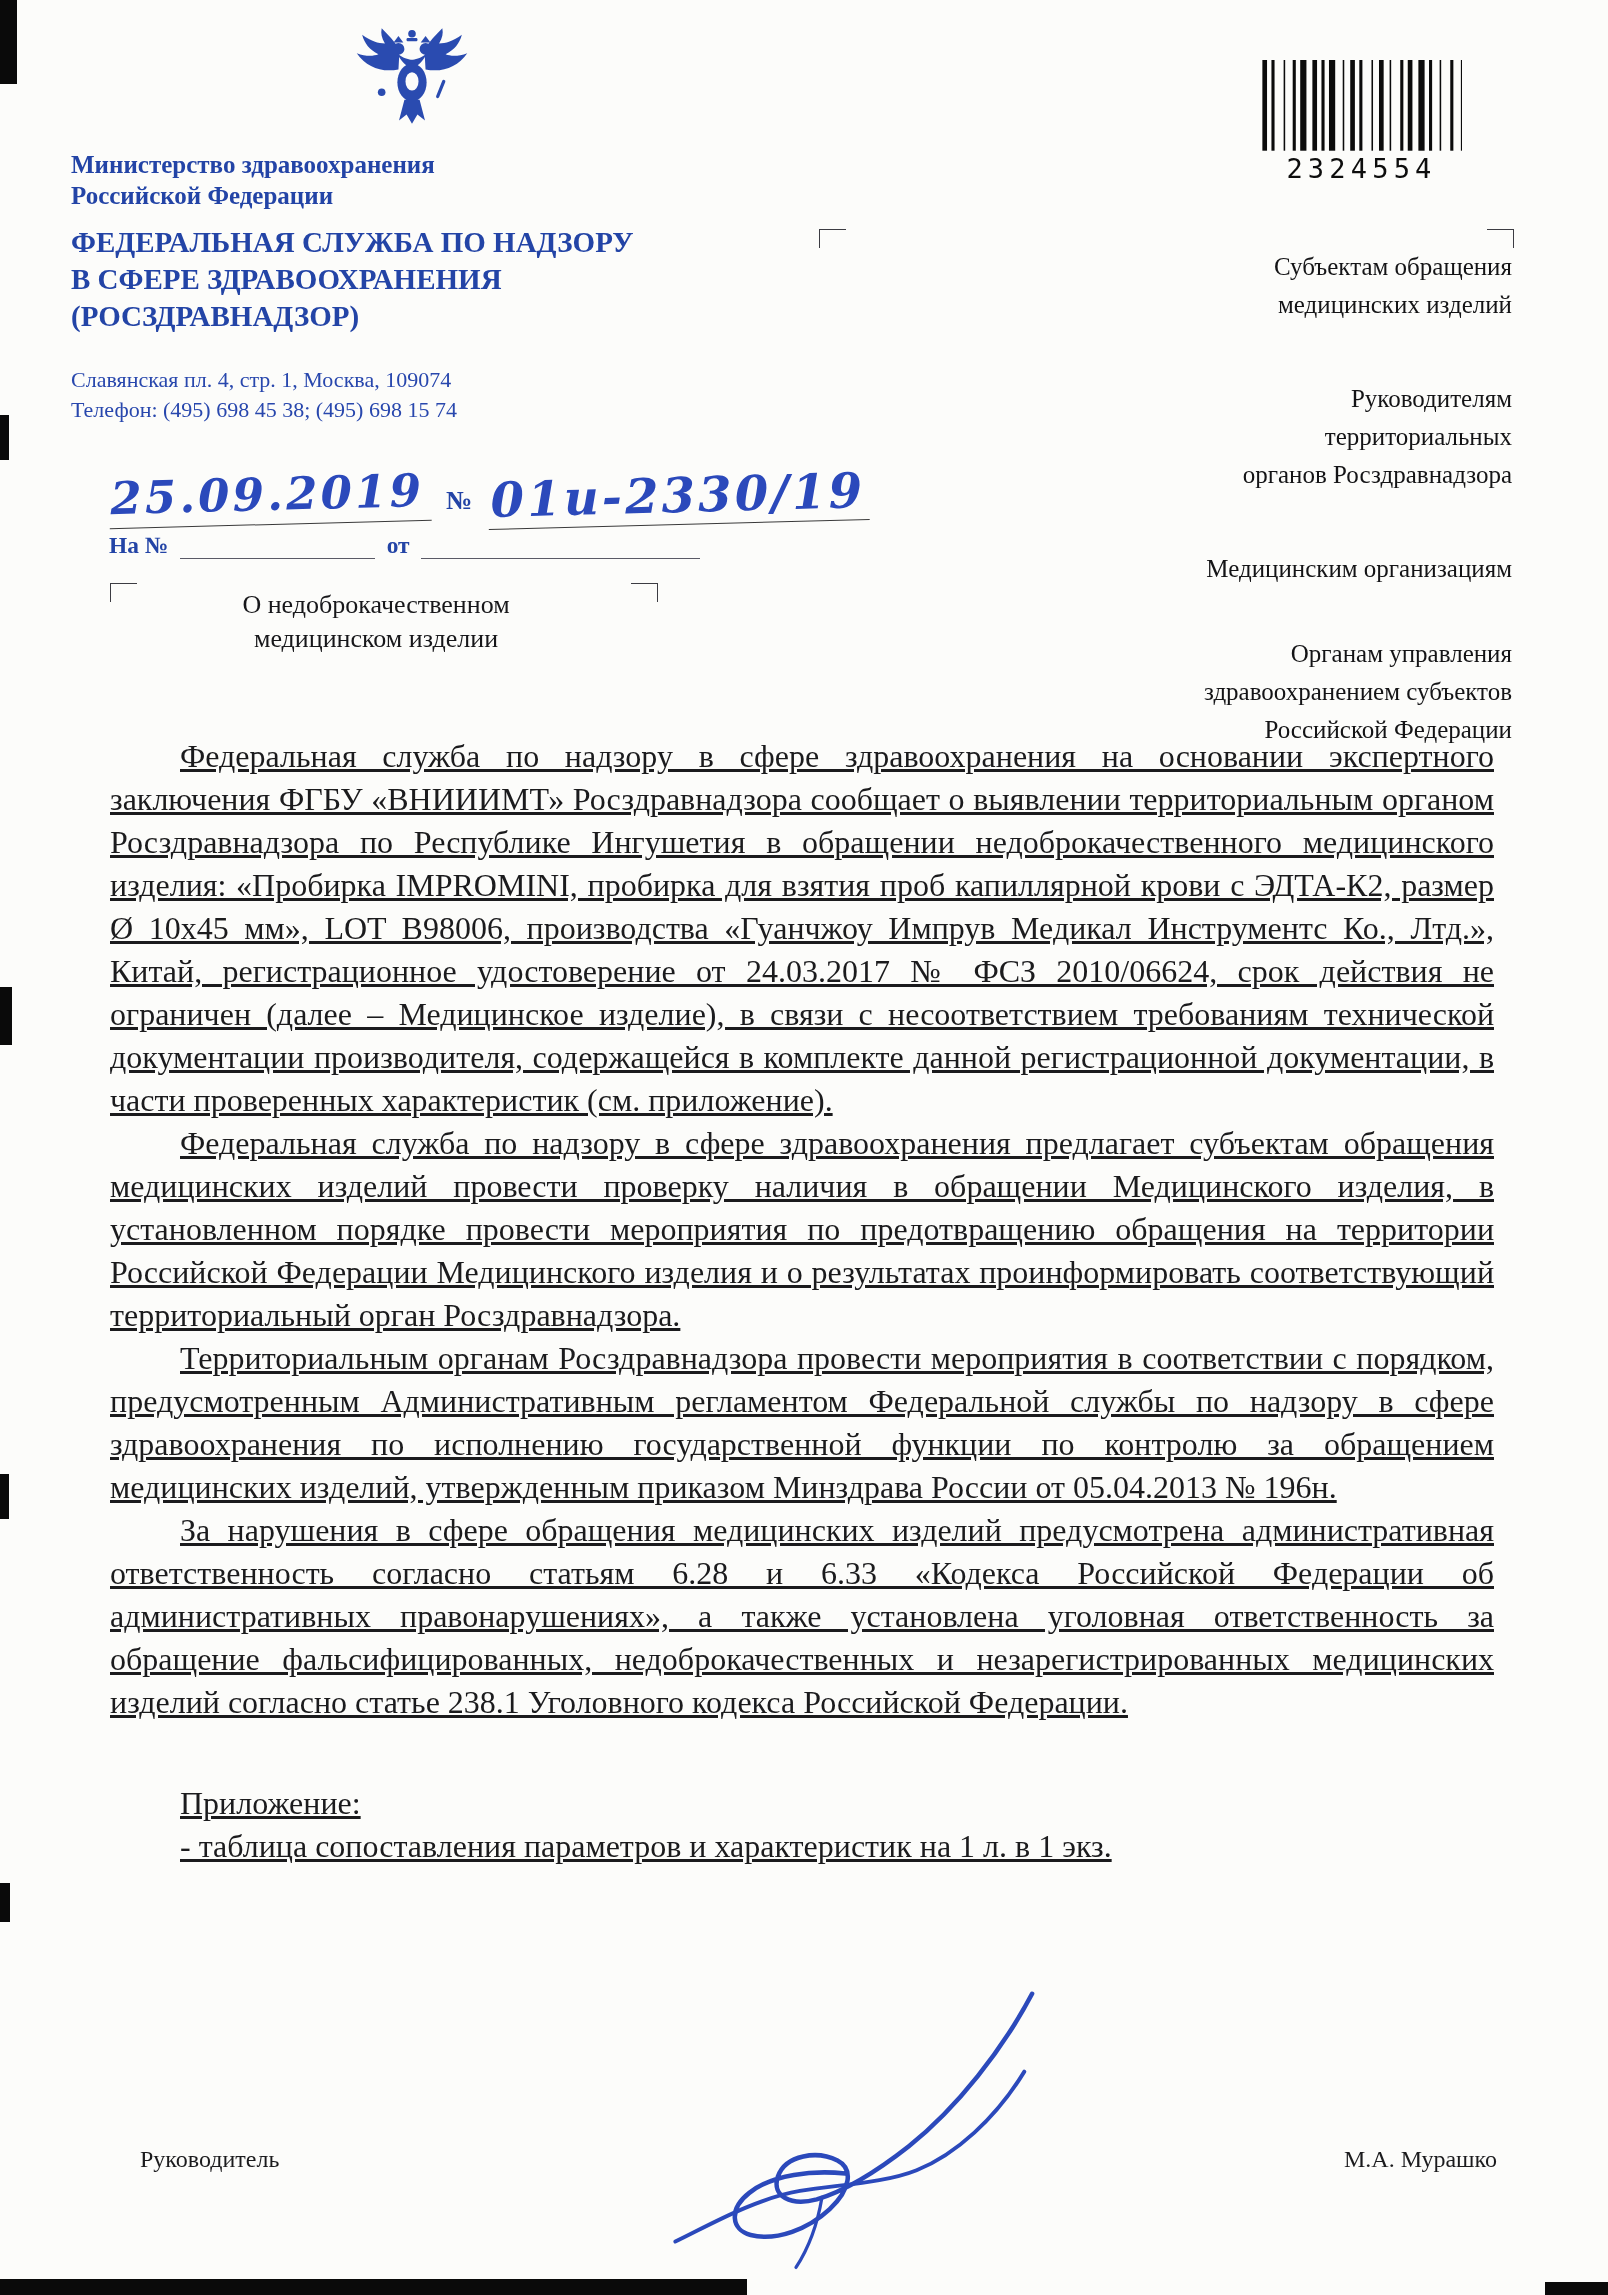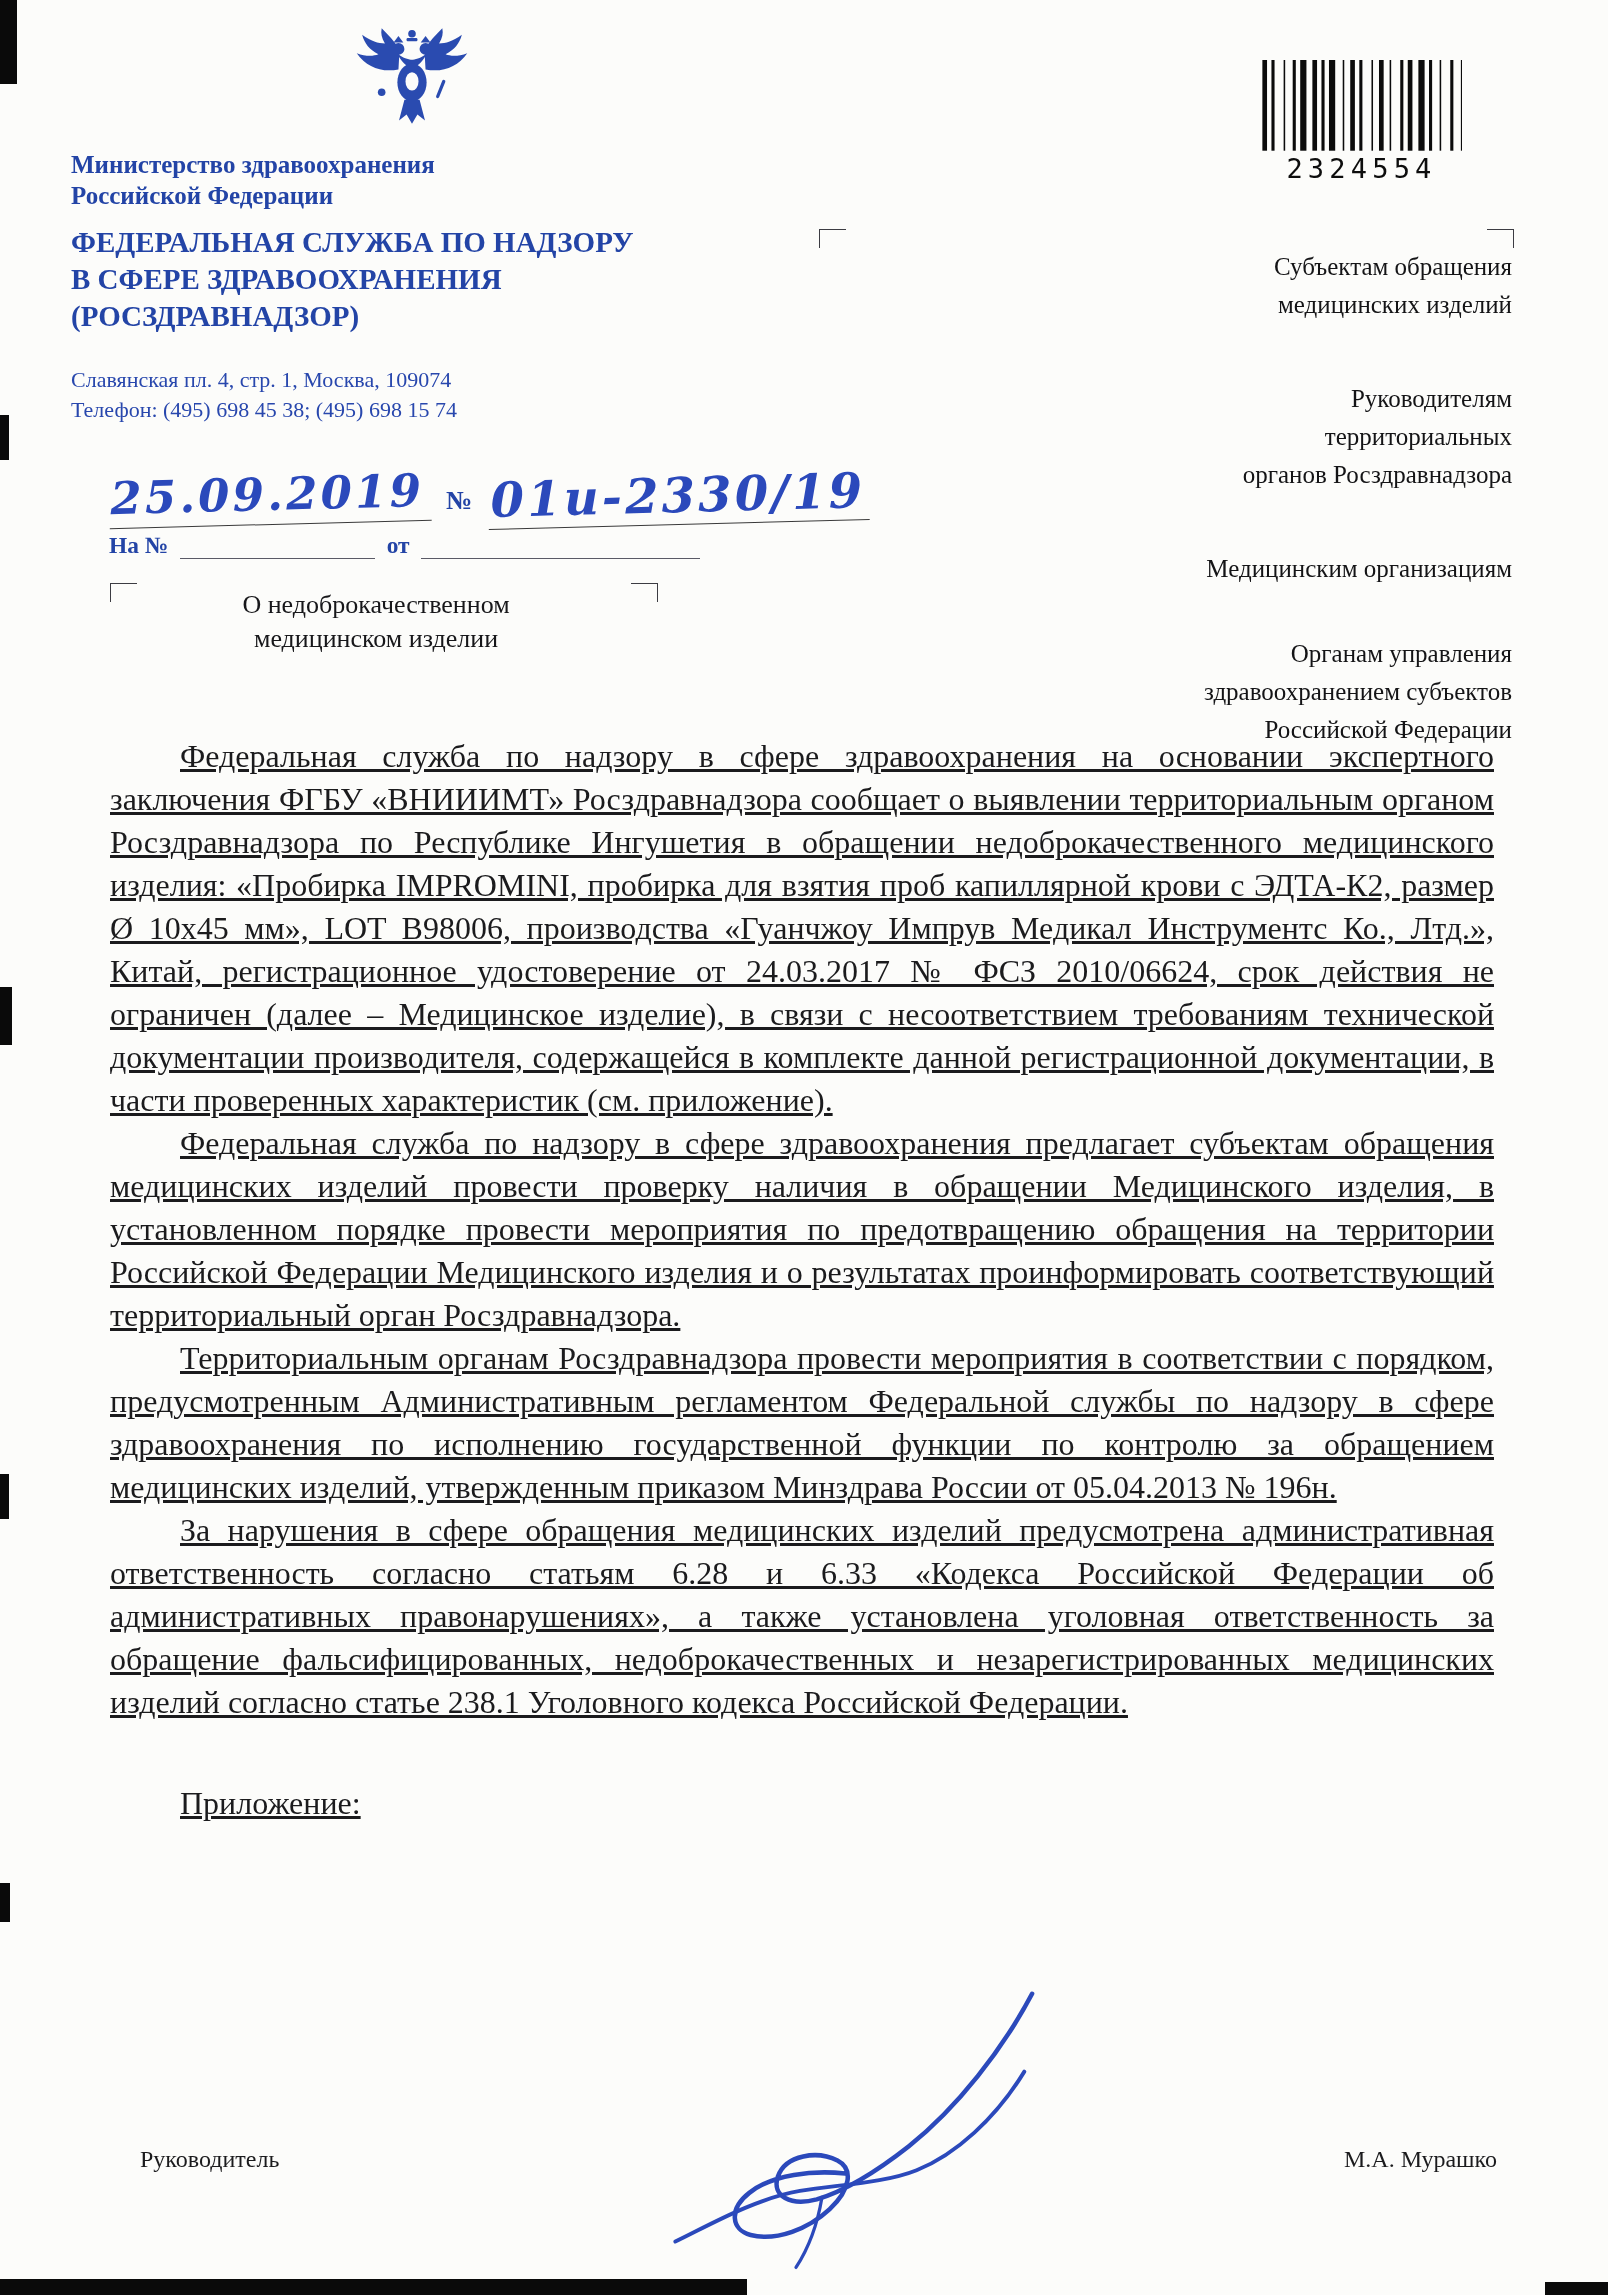--- a/index.html
+++ b/index.html
@@ -191,20 +191,21 @@
 Российской Федерации</div>
   </div>
 
   <div class="body-text">
     <p>Федеральная служба по надзору в сфере здравоохранения на основании экспертного заключения ФГБУ «ВНИИИМТ» Росздравнадзора сообщает о выявлении территориальным органом Росздравнадзора по Республике Ингушетия в обращении недоброкачественного медицинского изделия: «Пробирка IMPROMINI, пробирка для взятия проб капиллярной крови с ЭДТА-К2, размер Ø 10х45 мм», LOT B98006, производства «Гуанчжоу Импрув Медикал Инструментс Ко., Лтд.», Китай, регистрационное удостоверение от 24.03.2017 № ФСЗ 2010/06624, срок действия не ограничен (далее – Медицинское изделие), в связи с несоответствием требованиям технической документации производителя, содержащейся в комплекте данной регистрационной документации, в части проверенных характеристик (см. приложение).</p>
     <p>Федеральная служба по надзору в сфере здравоохранения предлагает субъектам обращения медицинских изделий провести проверку наличия в обращении Медицинского изделия, в установленном порядке провести мероприятия по предотвращению обращения на территории Российской Федерации Медицинского изделия и о результатах проинформировать соответствующий территориальный орган Росздравнадзора.</p>
     <p>Территориальным органам Росздравнадзора провести мероприятия в соответствии с порядком, предусмотренным Административным регламентом Федеральной службы по надзору в сфере здравоохранения по исполнению государственной функции по контролю за обращением медицинских изделий, утвержденным приказом Минздрава России от 05.04.2013 № 196н.</p>
     <p>За нарушения в сфере обращения медицинских изделий предусмотрена административная ответственность согласно статьям 6.28 и 6.33 «Кодекса Российской Федерации об административных правонарушениях», а также установлена уголовная ответственность за обращение фальсифицированных, недоброкачественных и незарегистрированных медицинских изделий согласно статье 238.1 Уголовного кодекса Российской Федерации.</p>
     <div class="attachment">
       <p>Приложение:</p>
+      <p>- таблица сопоставления параметров и характеристик на 1 л. в 1 экз.</p>
     </div>
   </div>
 
   <svg class="signature" width="467" height="299" viewBox="0 0 720 460">
     <g fill="none" stroke="#2b49bb" stroke-linecap="round">
       <path stroke-width="7" d="M660 30 C 615 115, 545 205, 470 265 C 428 298, 378 332, 328 347 C 288 358, 258 342, 268 312 C 280 277, 330 272, 360 287 C 385 300, 380 332, 348 362 C 316 392, 266 412, 226 402 C 196 394, 192 362, 224 337 C 260 308, 322 302, 372 307"></path>
       <path stroke-width="6" d="M110 412 C 160 388, 232 346, 302 334 C 362 324, 432 322, 482 302 C 542 278, 604 222, 648 150"></path>
       <path stroke-width="5" d="M296 452 C 318 418, 330 380, 336 344"></path>
     </g>
   </svg>

